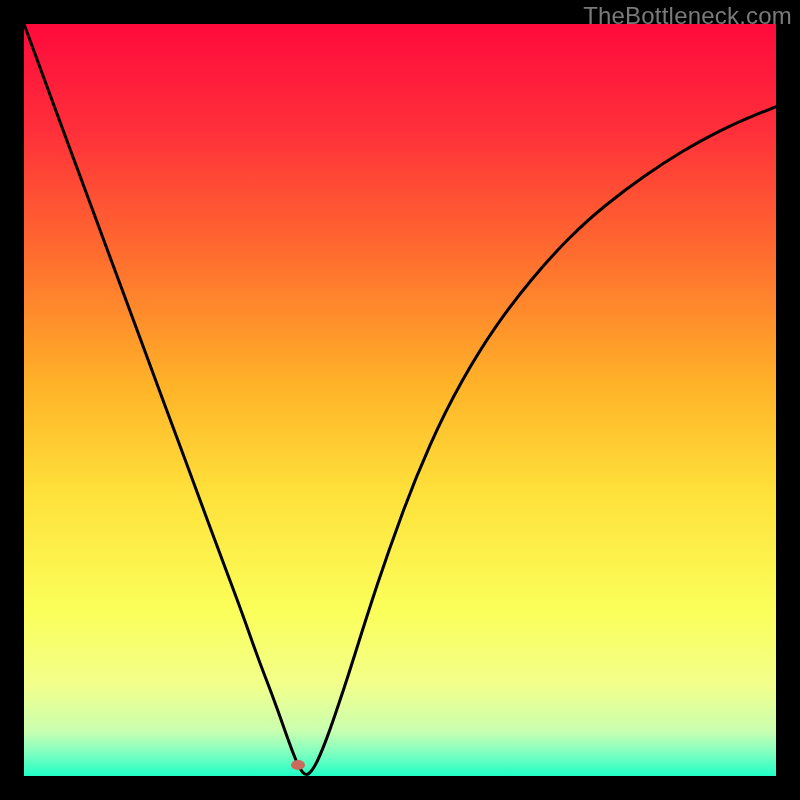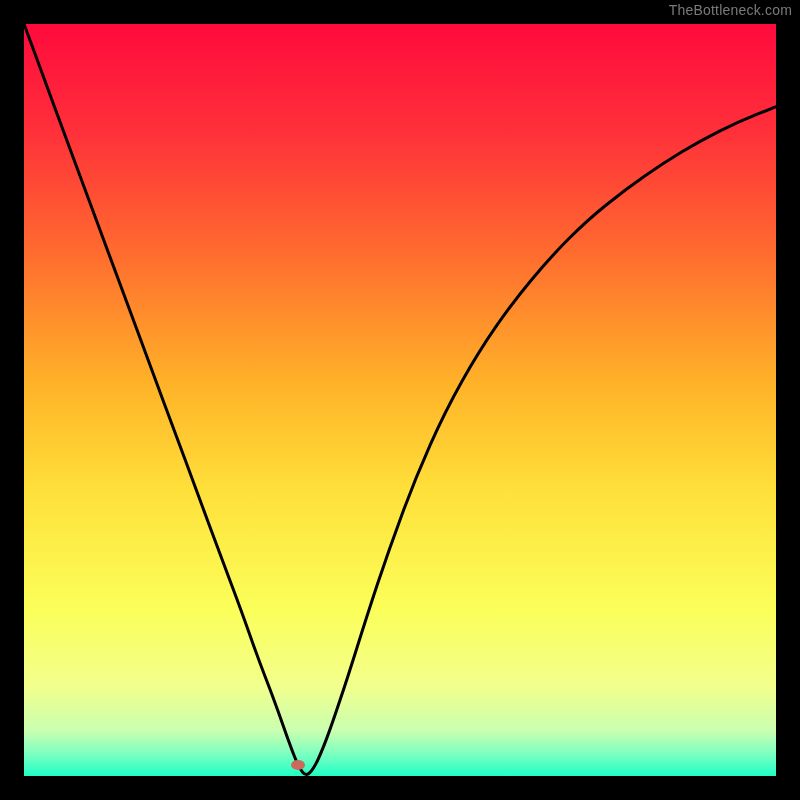--- a/index.html
+++ b/index.html
@@ -24,21 +24,21 @@
     top: 24px;
     width: 752px;
     height: 752px;
     
   }
   .watermark {
     position: absolute;
     top: 2px;
     right: 8px;
     color: #7a7a7a;
-    font-size: 14px;
+    font-size: 24px;
     font-weight: 500;
     letter-spacing: 0.2px;
     user-select: none;
   }
   svg.curve {
     position: absolute;
     left: 24px;
     top: 24px;
     width: 752px;
     height: 752px;

